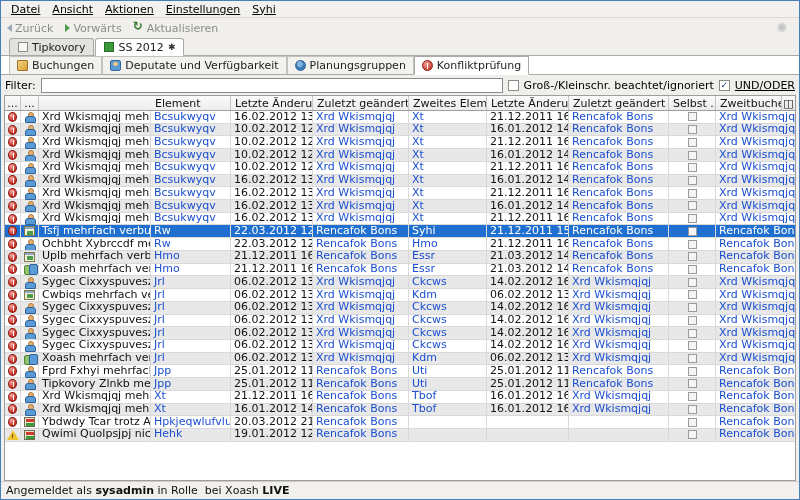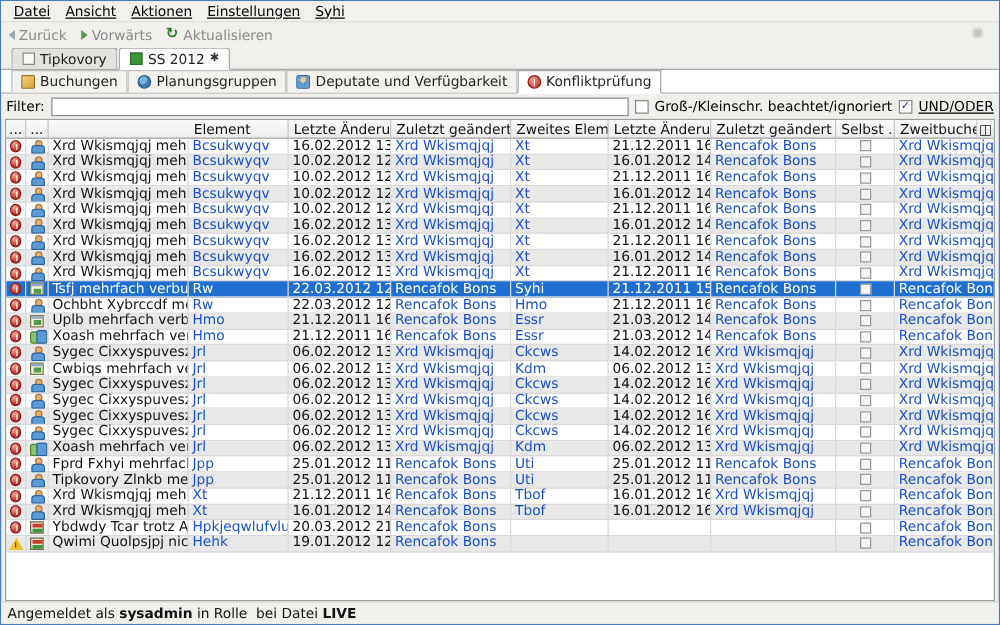--- a/index.html
+++ b/index.html
@@ -446,26 +446,26 @@
       <span class="star">✱</span>
     </div>
   </div>
 
   <div class="tabstrip-inner">
     <div class="itab">
       <span class="mini-icon ic-book"></span>
       <span>Buchungen</span>
     </div>
     <div class="itab">
+      <span class="mini-icon ic-person"></span>
+      <span>Deputate und Verfügbarkeit</span>
+    </div>
+    <div class="itab">
       <span class="mini-icon ic-group"></span>
       <span>Planungsgruppen</span>
-    </div>
-    <div class="itab">
-      <span class="mini-icon ic-person"></span>
-      <span>Deputate und Verfügbarkeit</span>
     </div>
     <div class="itab active">
       <span class="ic-error"></span>
       <span>Konfliktprüfung</span>
     </div>
   </div>
 
   <div class="filterbar">
     <span class="filter-label">Filter:</span>
     <input class="filter-input" type="text" value="" style="">
@@ -986,16 +986,16 @@
             </div>
             <div class="cell blue" style="flex: 1 1 auto;">Rencafok Bons</div>
           </div>
         </div>
 
     </div>
   </div>
 
 
   <div class="statusbar">
-    <span>Angemeldet als</span>&nbsp;<b>sysadmin</b>&nbsp;<span>in Rolle</span>&nbsp;&nbsp;<span>bei Datei</span>&nbsp;<b>LIVE</b>
+    <span>Angemeldet als</span>&nbsp;<b>sysadmin</b>&nbsp;<span>in Rolle</span>&nbsp;&nbsp;<span>bei Xoash</span>&nbsp;<b>LIVE</b>
   </div>
 
 </div>
 
 </body></html>

